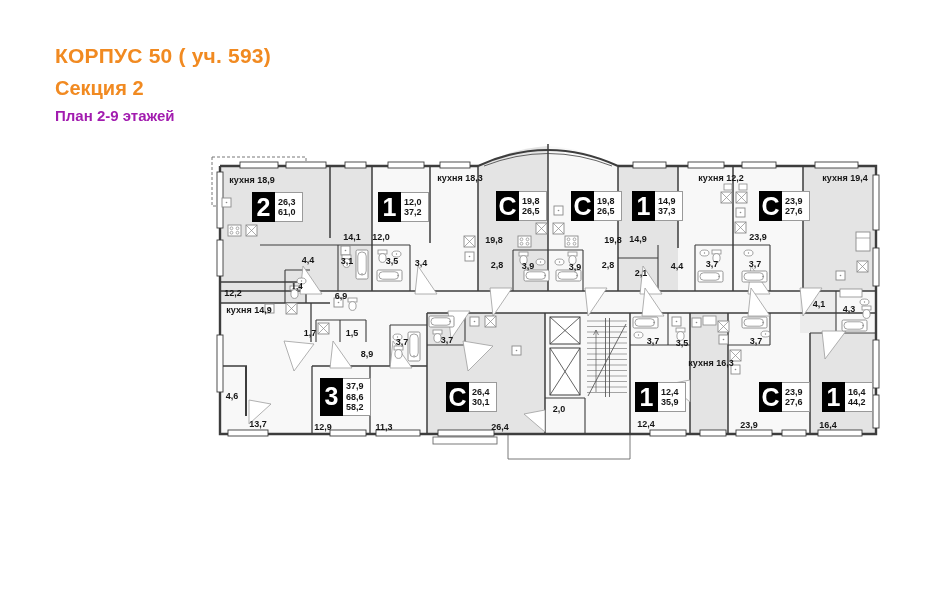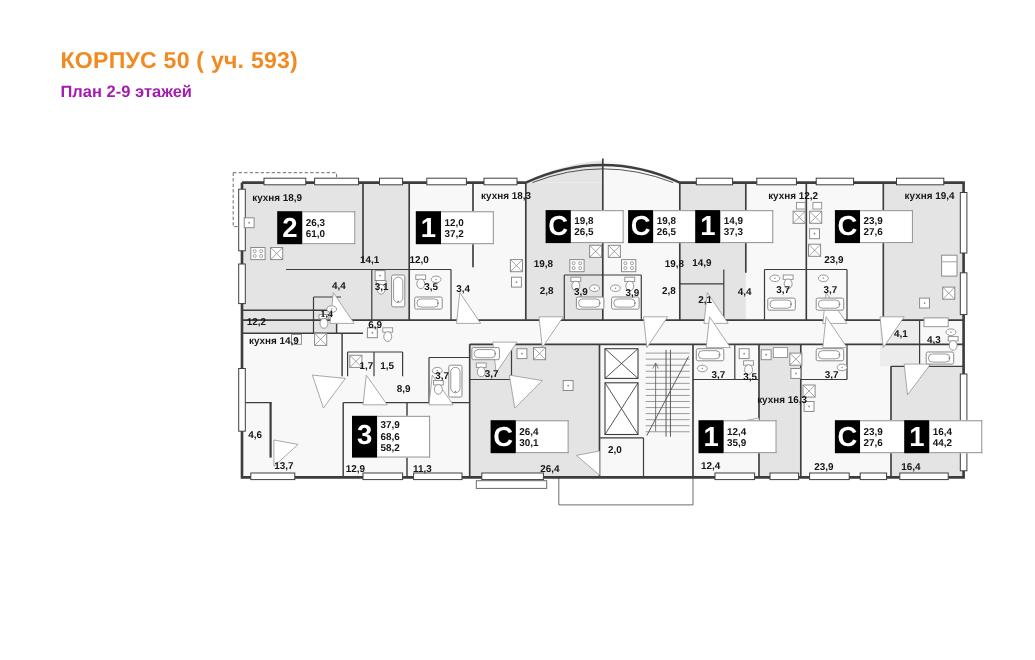--- a/index.html
+++ b/index.html
@@ -12,30 +12,31 @@
   .plan{position:absolute;left:0;top:0;width:941px;height:600px;}
   svg{position:absolute;left:0;top:0;}
   .room-label{position:absolute;transform:translate(-50%,-50%);font-size:9px;font-weight:600;
       color:#161616;white-space:nowrap;line-height:9px;}
   .kitchen-label{position:absolute;transform:translate(-50%,-50%);font-size:9px;font-weight:600;
       color:#161616;white-space:nowrap;}
   .apt-badge{position:absolute;display:flex;align-items:stretch;}
   .apt-type{width:23px;min-height:30px;background:#000;color:#fff;font-weight:bold;
       font-size:25px;display:flex;align-items:center;justify-content:center;}
   .apt-areas{background:#fff;border:1px solid #9a9a9a;border-left:none;font-size:9px;font-weight:600;
-      color:#161616;padding:2px 20px 2px 3px;display:flex;flex-direction:column;justify-content:center;
+      color:#161616;padding:2px 0 2px 3px;display:flex;flex-direction:column;justify-content:center;
       line-height:10.5px;min-width:24px;}
 </style>
 </head>
 <body>
 
 <div class="page">
 
   <div class="title-block">
     <div class="title-line1">КОРПУС 50 ( уч. 593)</div>
+    <div class="title-line2">Секция 2</div>
     <div class="title-line3">План 2-9 этажей</div>
   </div>
 
   <div class="plan">
     <svg width="941" height="600" viewBox="0 0 941 600">
       <defs>
         <g id="bathh">
           <rect x="0" y="0" width="25" height="11" rx="1.5" fill="#fff" stroke="#8a8a8a" stroke-width="0.9"></rect>
           <rect x="2" y="1.8" width="19.5" height="7.4" rx="3.6" fill="none" stroke="#8a8a8a" stroke-width="0.8"></rect>
           <circle cx="21" cy="5.5" r="0.8" fill="#8a8a8a"></circle>
@@ -379,21 +380,21 @@
           <span>кухня 14,9</span>
         </span>
 
         <span class="kitchen-label" style="left: 711px; top: 363px;">
           <span>кухня 16,3</span>
         </span>
       </div>
 
     <div>
 
-        <span class="room-label" style="left: 336px; top: 237px;">
+        <span class="room-label" style="left: 352px; top: 237px;">
           <span>14,1</span>
         </span>
 
         <span class="room-label" style="left: 381px; top: 237px;">
           <span>12,0</span>
         </span>
 
         <span class="room-label" style="left: 308px; top: 260px;">
           <span>4,4</span>
         </span>
@@ -471,21 +472,21 @@
         </span>
 
         <span class="room-label" style="left: 819px; top: 304px; text-align: center;">
           <span>4,1</span>
         </span>
 
         <span class="room-label" style="left: 849px; top: 309px;">
           <span>4,3</span>
         </span>
 
-        <span class="room-label" style="left: 333px; top: 333px;">
+        <span class="room-label" style="left: 310px; top: 333px;">
           <span>1,7</span>
         </span>
 
         <span class="room-label" style="left: 352px; top: 333px;">
           <span>1,5</span>
         </span>
 
         <span class="room-label" style="left: 346px; top: 354px; padding-left: 42px;">
           <span>8,9</span>
         </span>

